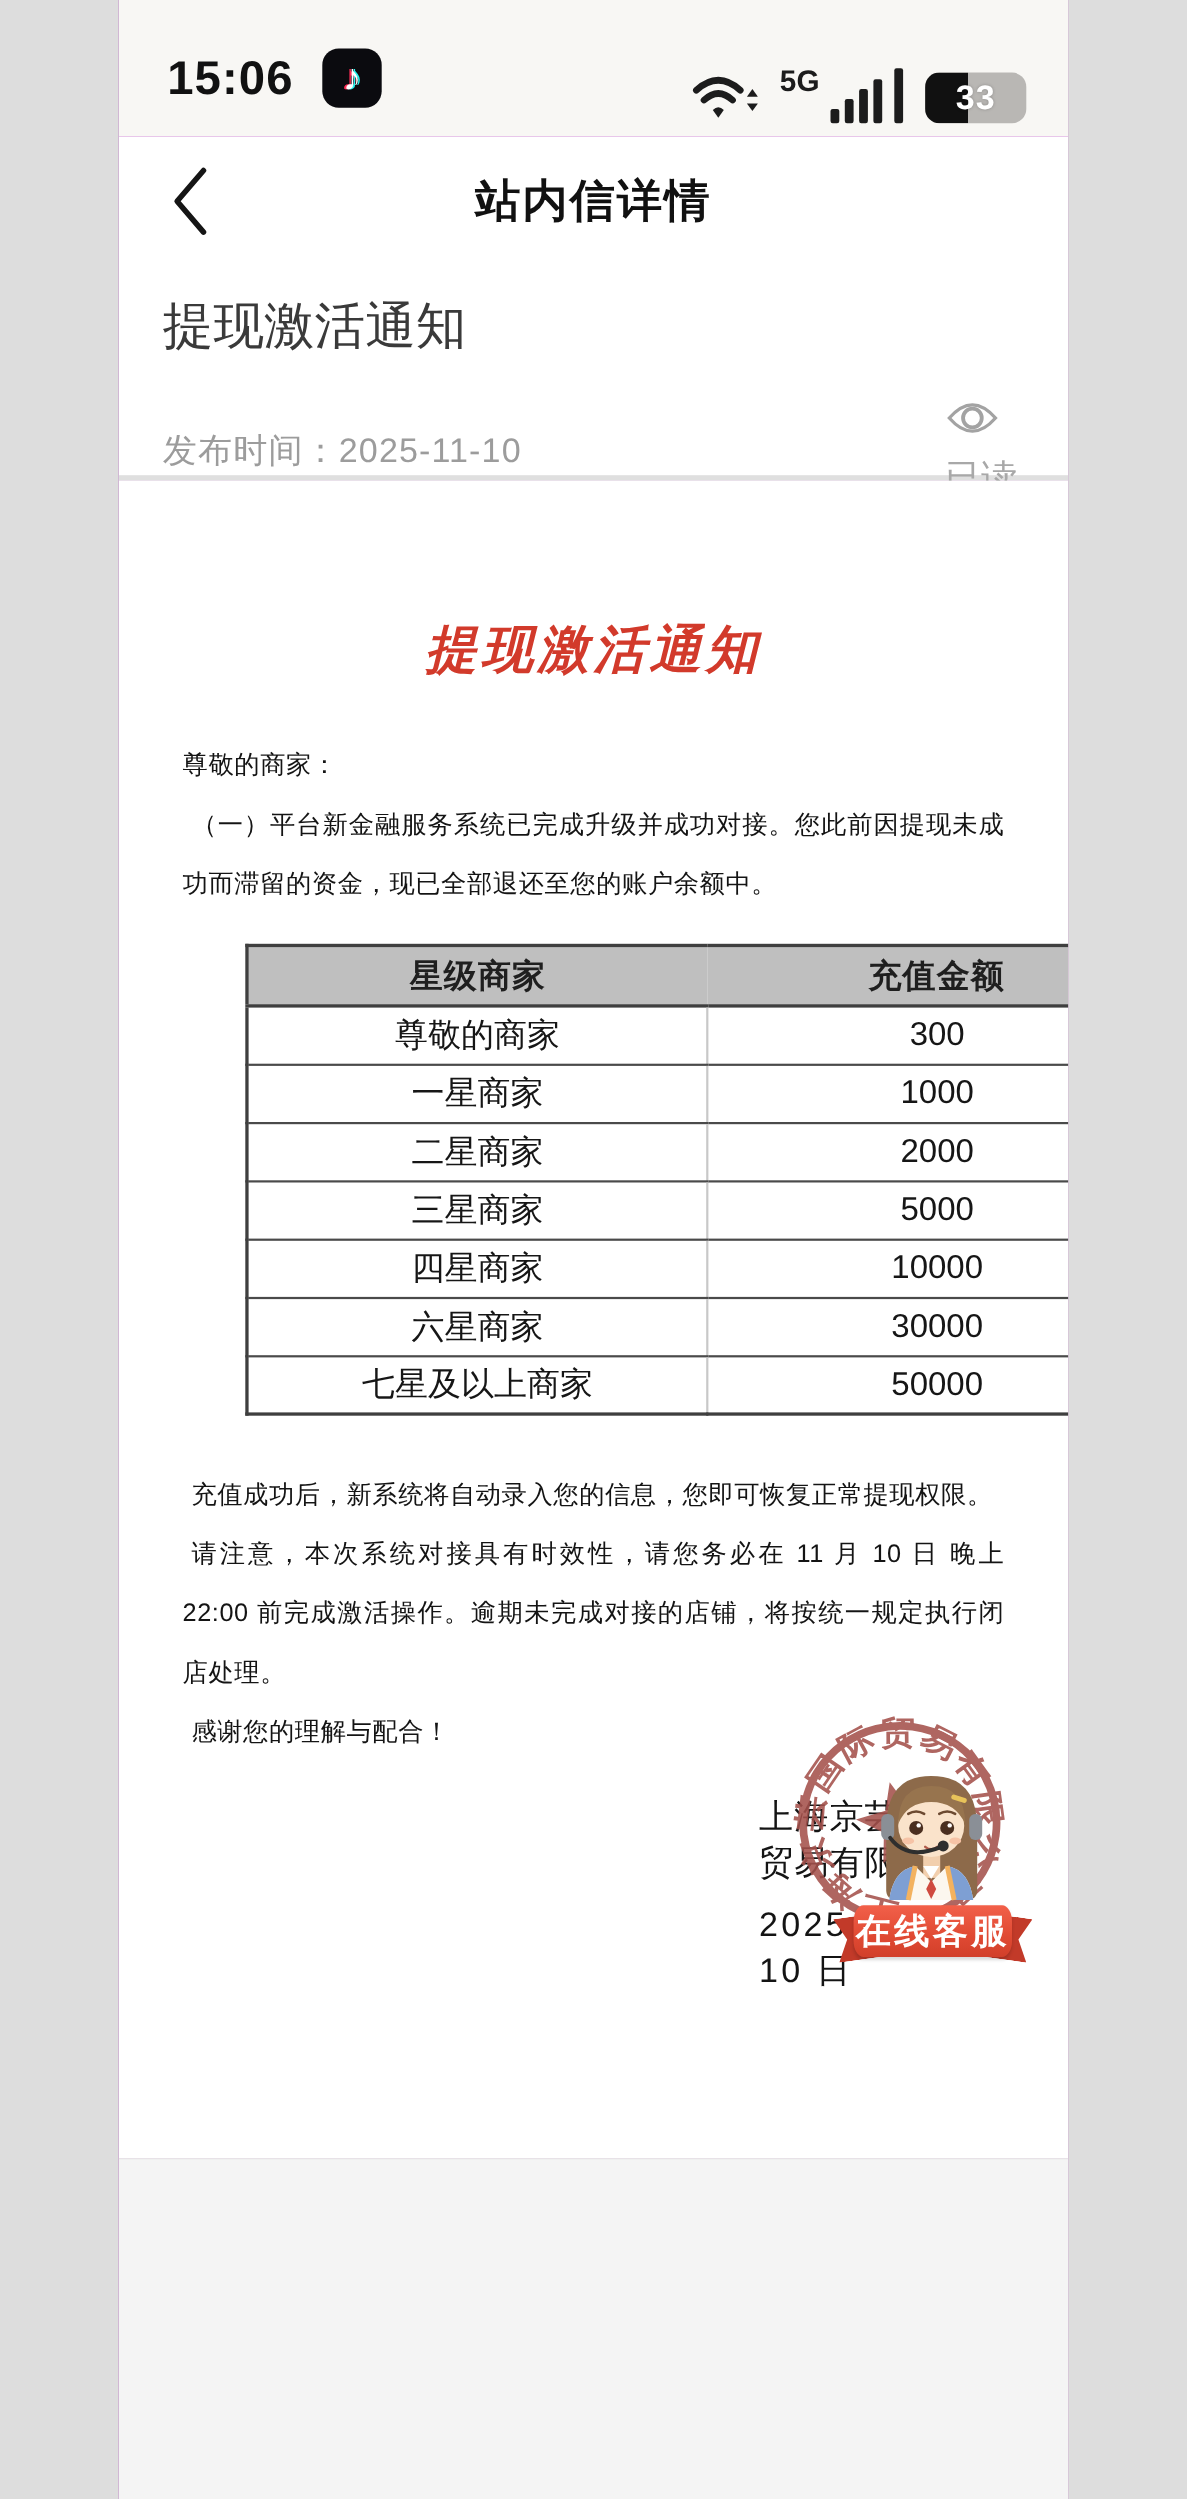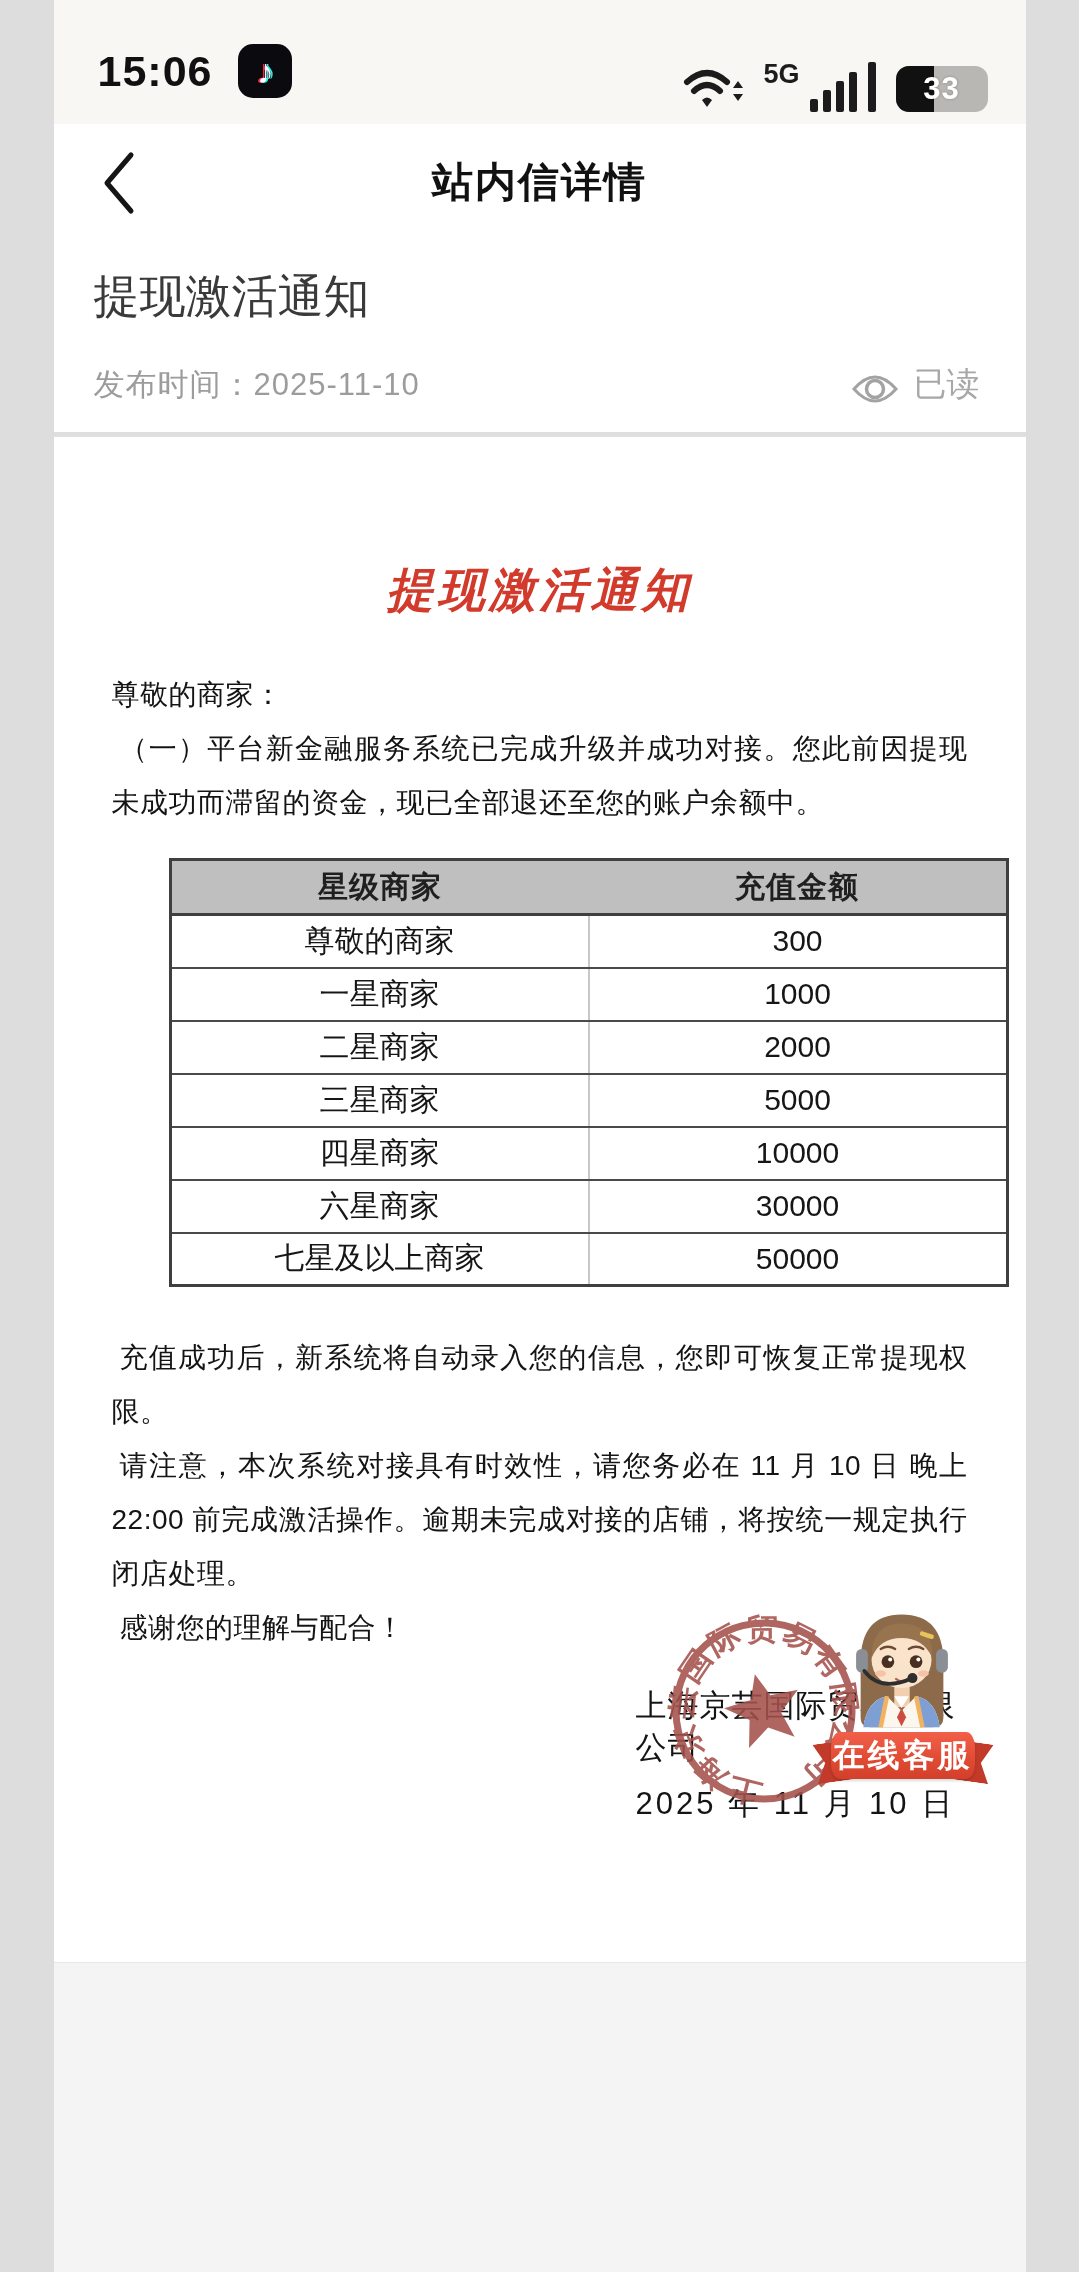--- a/index.html
+++ b/index.html
@@ -1,19 +1,19 @@
 <!DOCTYPE html>
 <html><head>
 <meta charset="utf-8">
 <style>
   * { margin:0; padding:0; box-sizing:border-box; }
   html,body { background:#ddd; }
   body { font-family:"Liberation Sans","DejaVu Sans",sans-serif; }
   .phone {
-    position:relative; width:972px; height:2272px; margin:0 auto;
+    position:relative; width:863px; height:2272px; margin:0 auto;
     background:#a21caf; overflow:hidden;
   }
 
   
   .statusbar {
     position:absolute; top:0; left:0; width:100%; height:124px;
     background:#f8f7f4; display:flex; align-items:center; padding:18px 38px 0 44px;
   }
   .sb-time { font-size:43px; font-weight:700; color:#111; letter-spacing:1px; }
   .sb-app {
@@ -49,33 +49,33 @@
   .nav-title { font-size:41px; font-weight:700; color:#111; letter-spacing:2px; }
 
   
   .msg-head {
     position:absolute; top:240px; left:0; width:100%; height:197px; background:#fff;
     padding:26px 40px 0 40px; border-bottom:5px solid #dfdfdf;
   }
   .msg-title { font-size:46px; font-weight:400; color:#3a3a3a; }
   .msg-meta { margin-top:34px; display:flex; align-items:center; }
   .msg-pub { font-size:31px; color:#9c9c9c; letter-spacing:1px; }
-  .msg-read { margin-left:auto; display:flex; align-items:flex-end; gap:14px; padding-right:6px; }
+  .msg-read { margin-left:auto; display:flex; align-items:flex-start; gap:14px; padding-right:6px;flex-direction:column; }
   .msg-read .txt { font-size:33px; color:#a8a8a8; }
 
   
   .content { position:absolute; top:437px; left:0; width:100%; height:1525px;
     background:#fff; padding:0 58px; }
   .notice-heading {
     margin-top:122px; text-align:center; font-size:47px; font-weight:700; font-style:italic;
     color:#d23a2b; letter-spacing:4px;
   }
   .salutation { margin-top:46px; }
   .para, .salutation {
-    font-size:28px; line-height:54px; color:#141414; font-weight:500;
+    font-size:23px; line-height:54px; color:#141414; font-weight:500;
     text-align:justify; letter-spacing:.5px;
   }
   .para { text-indent:8px; }
 
   table.rate {
     margin:28px 0 0 57px; width:840px; border-collapse:collapse;
     border:3px solid #3f3f3f; table-layout:fixed;
   }
   table.rate th {
     background:#bfbfbf; height:55px; font-size:30px; font-weight:600; color:#1f1f1f;

